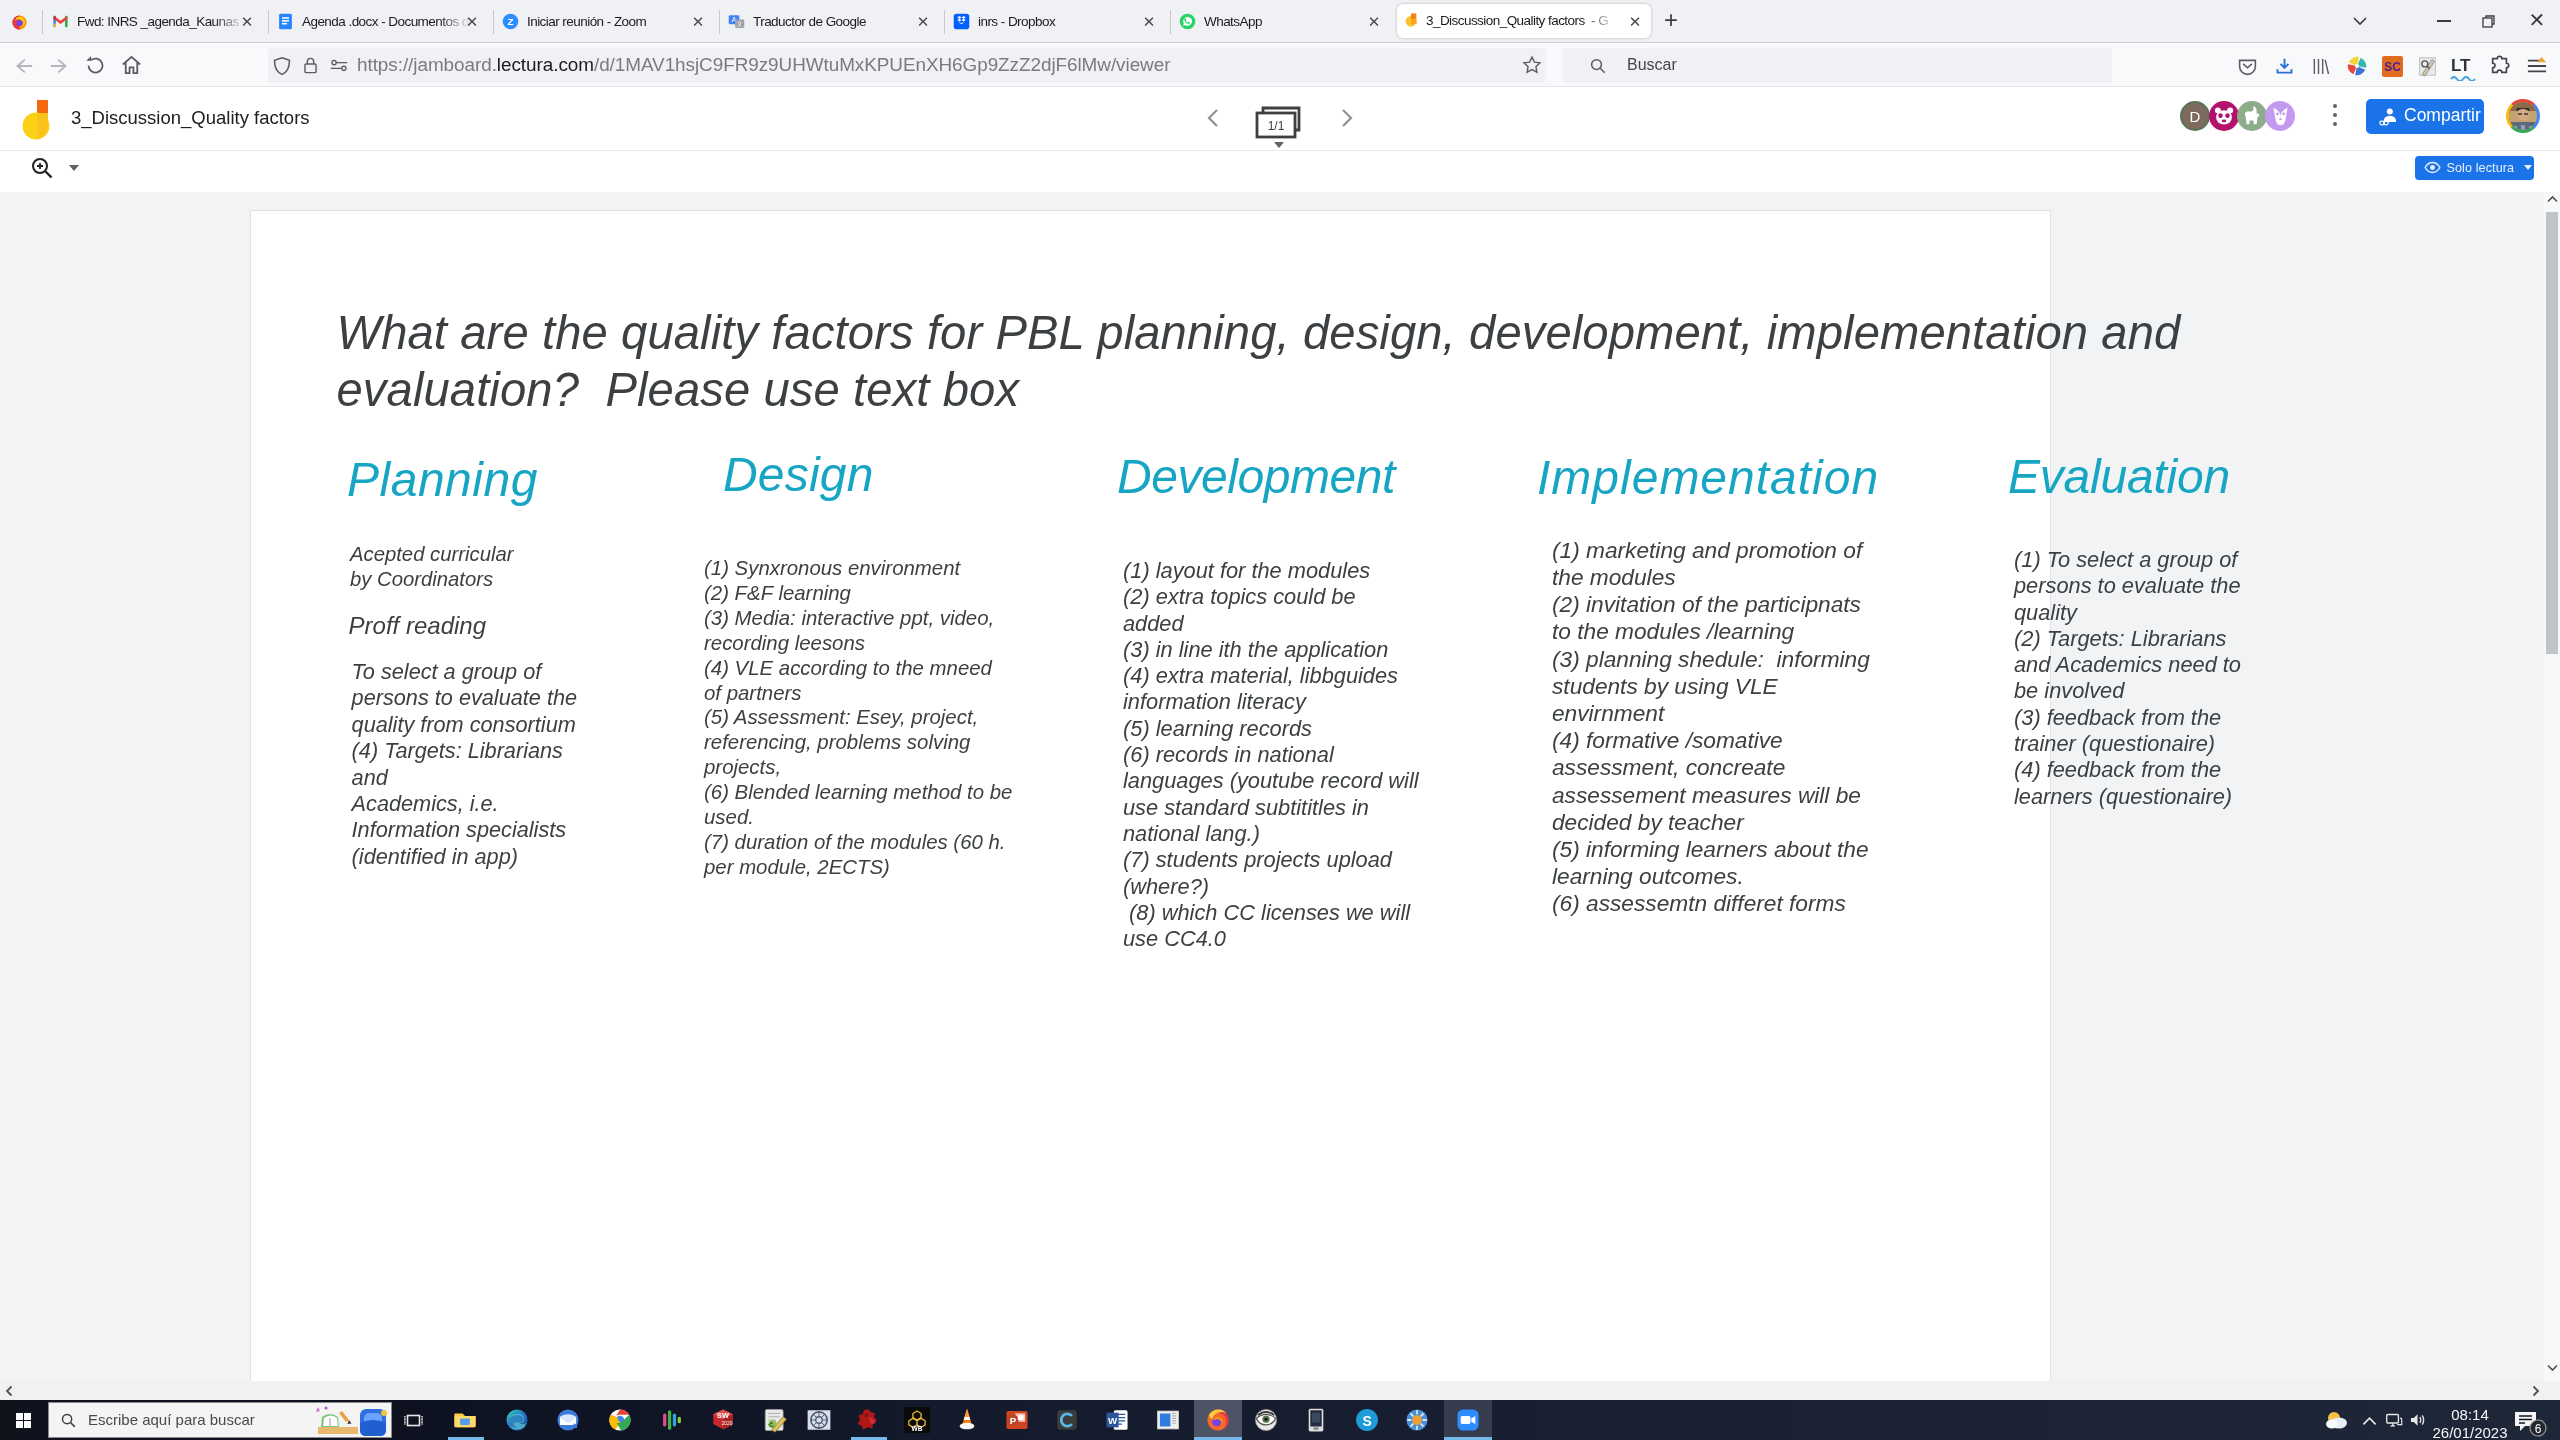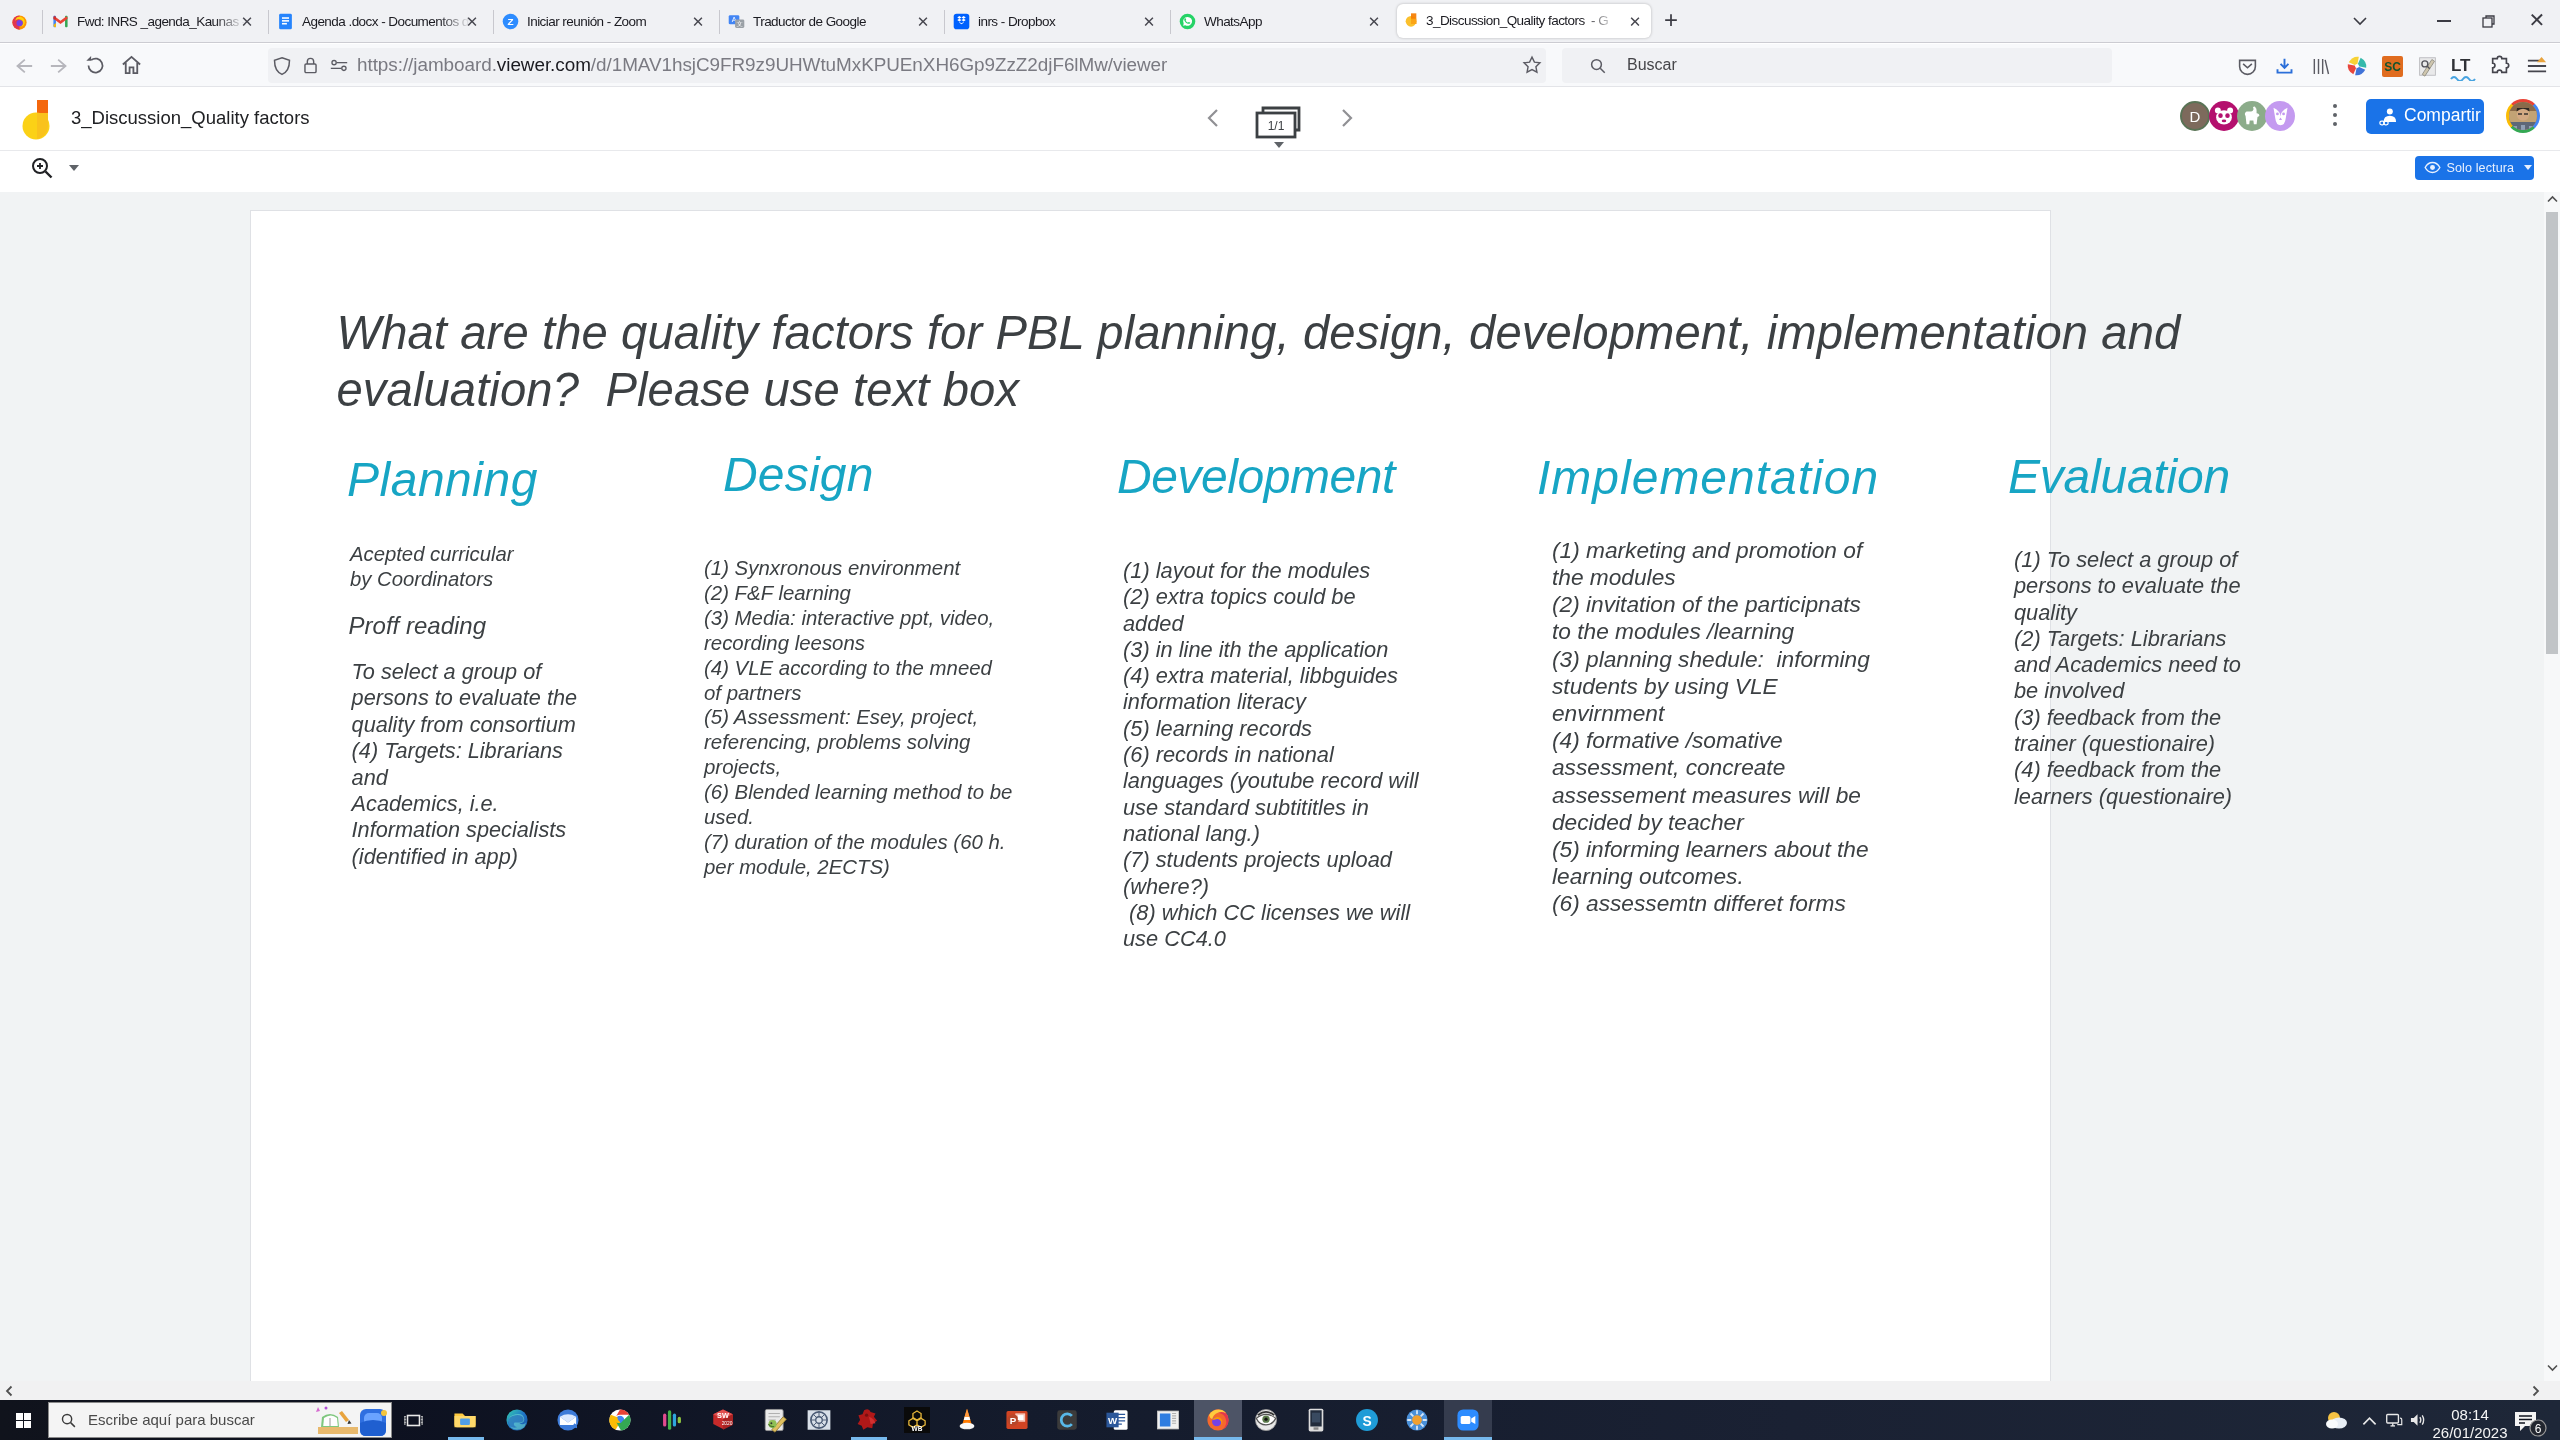--- a/index.html
+++ b/index.html
@@ -171,21 +171,21 @@
     <svg class="abs" style="left:301px;top:12px" width="19" height="19" viewBox="0 0 24 24">
         <rect x="5" y="10" width="14" height="11" rx="1.5" stroke="#5b5b63" stroke-width="1.8" fill="none"></rect>
         <path d="M8 10 V7 a4 4 0 0 1 8 0 v3" stroke="#5b5b63" stroke-width="1.8" fill="none"></path>
       </svg>
     <svg class="abs" style="left:330px;top:15px" width="18" height="13" viewBox="0 0 22 14">
         <circle cx="5" cy="3.5" r="2.6" stroke="#5b5b63" stroke-width="1.6" fill="none"></circle>
         <path d="M8 3.5 h13" stroke="#5b5b63" stroke-width="1.6"></path>
         <circle cx="17" cy="10.5" r="2.6" stroke="#5b5b63" stroke-width="1.6" fill="none"></circle>
         <path d="M1 10.5 h13" stroke="#5b5b63" stroke-width="1.6"></path>
       </svg>
-    <div id="urltext">https://jamboard.<span style="color:#1b1b21">viewer.com</span>/d/1MAV1hsjC9FR9z9UHWtuMxKPUEnXH6Gp9ZzZ2djF6lMw/viewer</div>
+    <div id="urltext">https://jamboard.<span style="color:#1b1b21">lectura.com</span>/d/1MAV1hsjC9FR9z9UHWtuMxKPUEnXH6Gp9ZzZ2djF6lMw/viewer</div>
 
     <svg class="abs" style="left:1522px;top:11px" width="20" height="20" viewBox="0 0 24 24">
         <path d="M12 2.5 l2.9 6 6.6.9 -4.8 4.6 1.2 6.5 L12 17.4 6.1 20.5 l1.2-6.5 L2.5 9.4 l6.6-.9z" stroke="#5b5b63" stroke-width="1.7" fill="none"></path>
       </svg>
 
     <div id="searchfield"></div>
     <svg class="abs" style="left:1589px;top:13px" width="18" height="18" viewBox="0 0 24 24">
         <circle cx="10" cy="10" r="6.5" stroke="#5b5b63" stroke-width="2" fill="none"></circle>
         <path d="M15 15 l6 6" stroke="#5b5b63" stroke-width="2"></path>
       </svg>
@@ -203,21 +203,21 @@
         <path d="M4 3 v18 M9 3 v18 M14 3 v18 M17 4 l4 17" stroke="#5b5b63" stroke-width="1.7" fill="none"></path>
       </svg>
     <svg class="abs" style="left:2346px;top:11px" width="22" height="22" viewBox="0 0 24 24">
         <path d="M12 12 L3 8 Q7 1 14 2z" fill="#f7d234"></path>
         <path d="M12 12 L16 3 Q23 7 22 14z" fill="#35b9ab"></path>
         <path d="M12 12 L21 16 Q17 23 10 22z" fill="#4073d8"></path>
         <path d="M12 12 L8 21 Q1 17 2 10z" fill="#e8463c"></path>
         <circle cx="12" cy="12" r="2.2" fill="#fff"></circle>
       </svg>
     <div class="abs" style="left:2382px;top:12px;width:21px;height:21px;background:#e06c1f;border-radius:2px"></div>
-    <div class="abs" style="left:2382px;top:16px;width:21px;text-align:center;font-size:12px;font-weight:bold;color:#14532d">SC</div>
+    <div class="abs" style="left:2382px;top:16px;width:21px;text-align:center;font-size:12px;font-weight:bold;color:#4c1d95">SC</div>
     <svg class="abs" style="left:2417px;top:12px" width="21" height="21" viewBox="0 0 24 24">
         <rect x="3" y="2" width="18" height="20" fill="#e9e9ea" stroke="#b9b9bd"></rect>
         <path d="M6 21 L17 4 l3 2 -11 17z" fill="#cfc6ae" stroke="#8f8d82"></path>
         <circle cx="9" cy="9" r="3.4" stroke="#55555c" stroke-width="1.6" fill="none"></circle>
         <path d="M11.5 11.5 l3 3" stroke="#55555c" stroke-width="1.6"></path>
       </svg>
     <div class="abs" style="left:2451px;top:12px;font-size:17px;font-weight:bold;color:#2f3136">LT</div>
     <svg class="abs" style="left:2450px;top:31px" width="26" height="6" viewBox="0 0 26 6">
         <path d="M1 4 q3-4 6 0 t6 0 t6 0 t6 0" stroke="#46a3e0" stroke-width="2" fill="none"></path>
       </svg>

